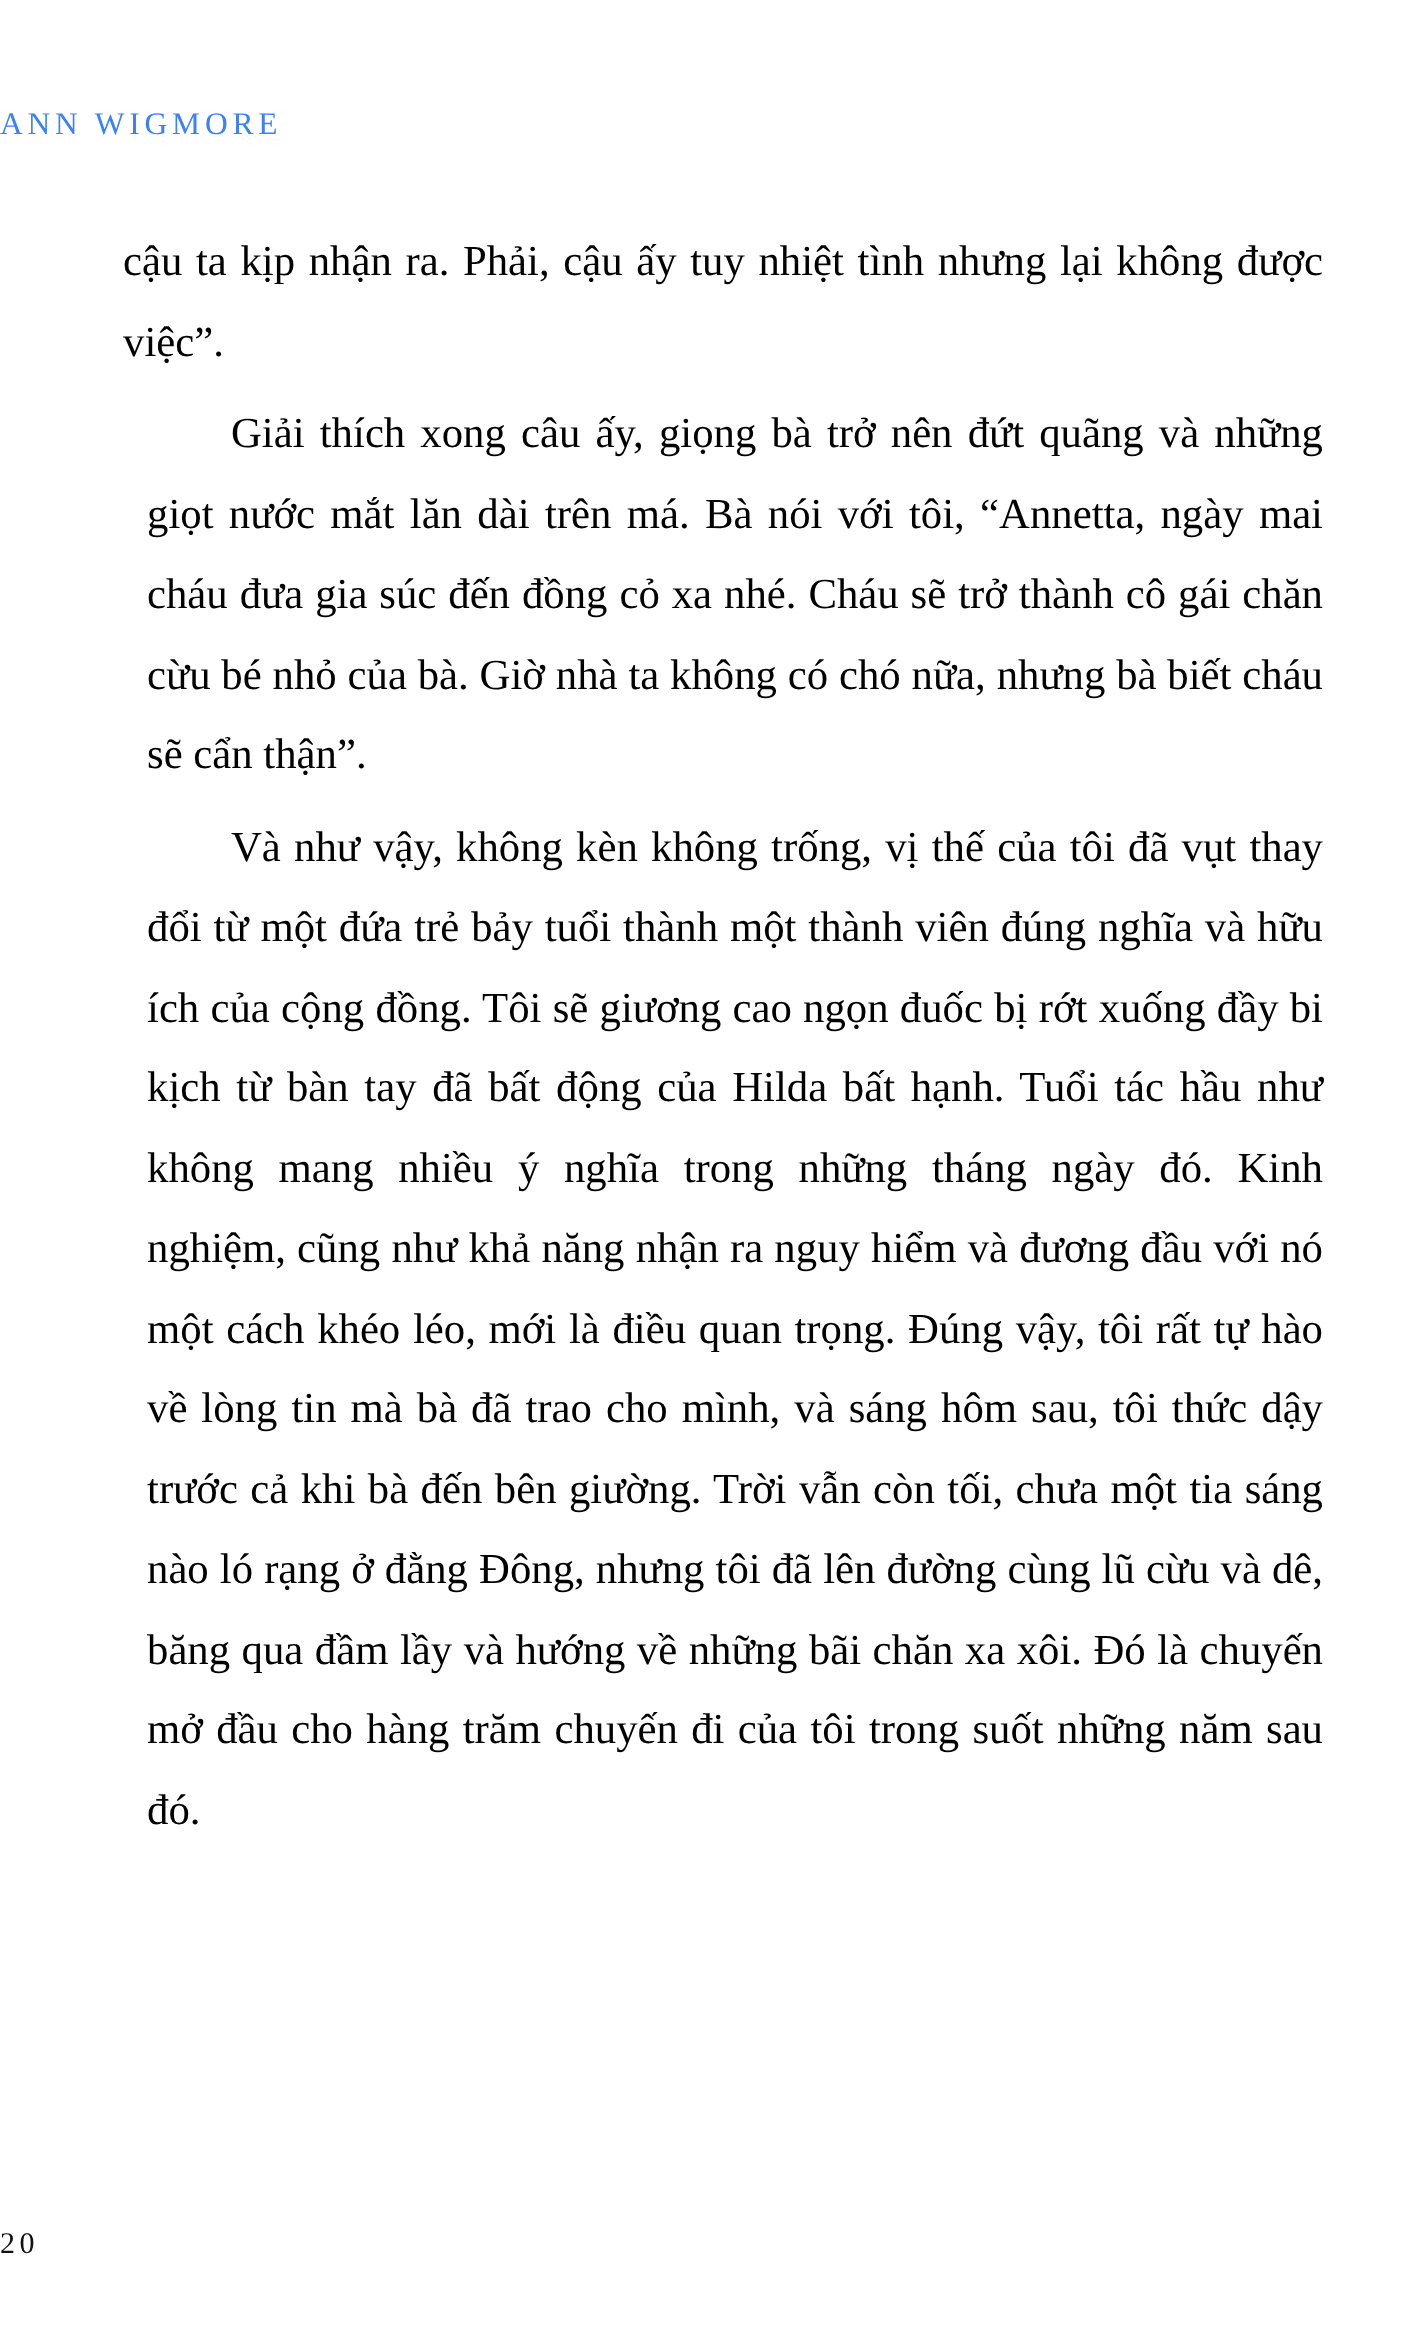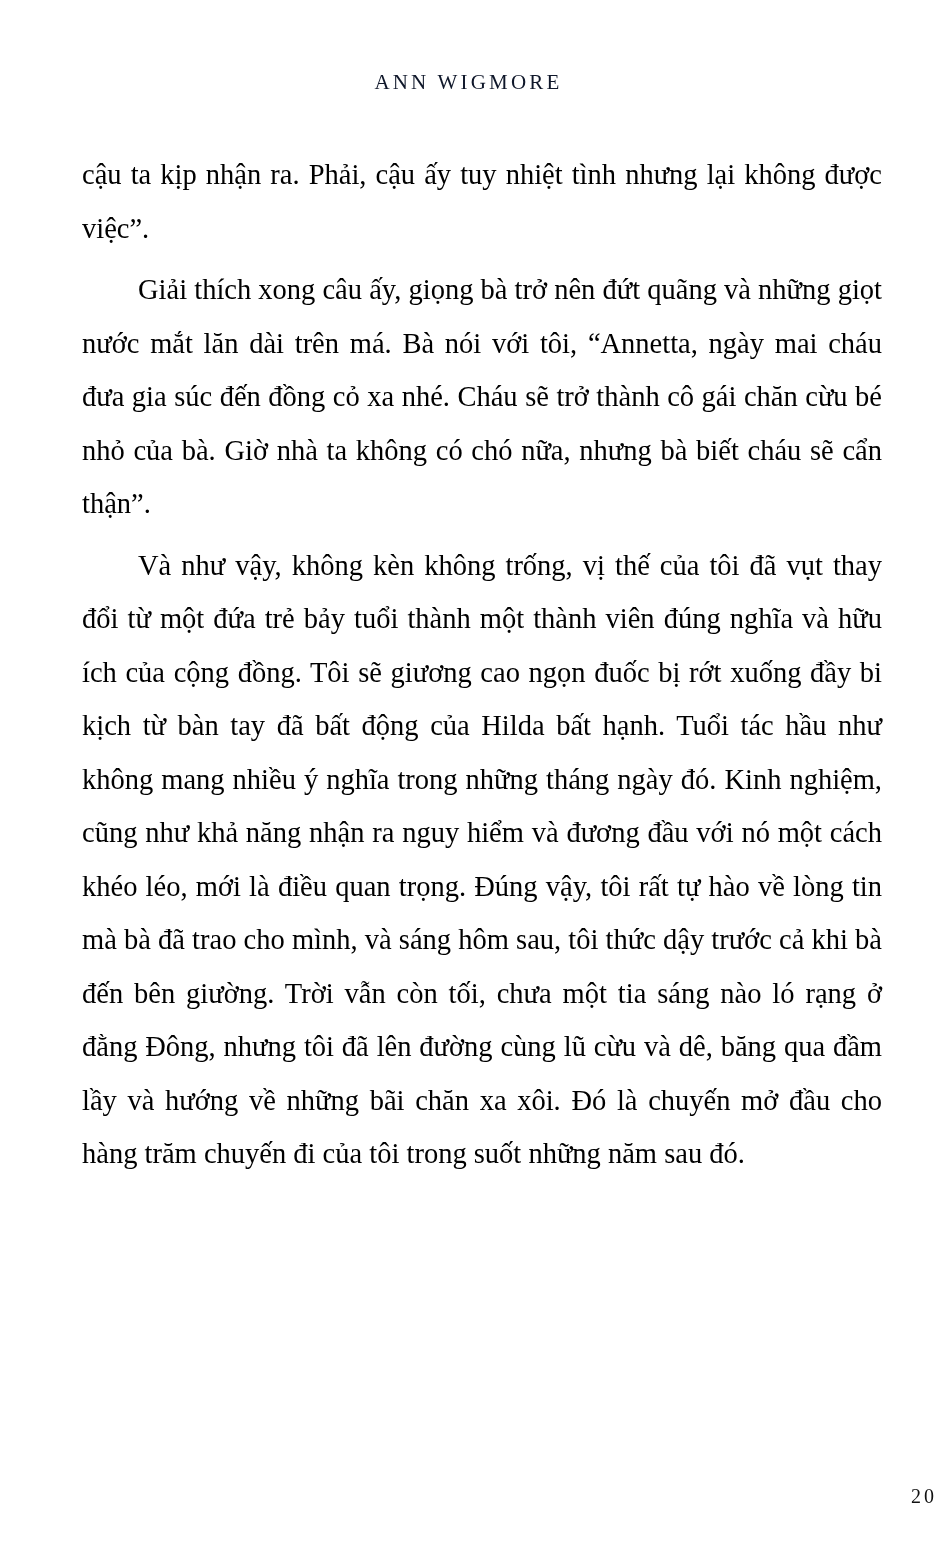--- a/index.html
+++ b/index.html
@@ -15,53 +15,54 @@
     margin: 0 auto;
     box-sizing: border-box;
     font-family: "Liberation Serif", "DejaVu Serif", serif;
     color: #000000;
   }
   .running-head {
     position: absolute;
     top: 70px;
     left: 0;
     width: 100%;
-    text-align: center;
+    text-align: left;
     font-size: 21px;
     letter-spacing: 3.2px;
     font-family: "Liberation Serif", "DejaVu Serif", serif;
-    color: #0f172a;
+    color: #3b82f6;
   }
   .body-text {
     position: absolute;
     top: 148px;
     left: 82px;
     width: 800px;
   }
   .body-text p {
     margin: 0 0 8px 0;
     font-size: 28.5px;
     line-height: 53.5px;
     text-align: justify;
     text-justify: inter-word;
     color: #000000;
     hyphens: none;
   }
   .body-text p.indent {
     text-indent: 56px;
+    margin-left: 16px;
   }
   .body-text p.last {
     margin-bottom: 0;
   }
   .folio {
     position: absolute;
     bottom: 52px;
     left: 0;
     width: 100%;
-    text-align: right;
+    text-align: left;
     font-size: 20px;
     letter-spacing: 3px;
     color: #111111;
   }
 </style>
 </head>
 <body>
 
 <div class="page">
 

